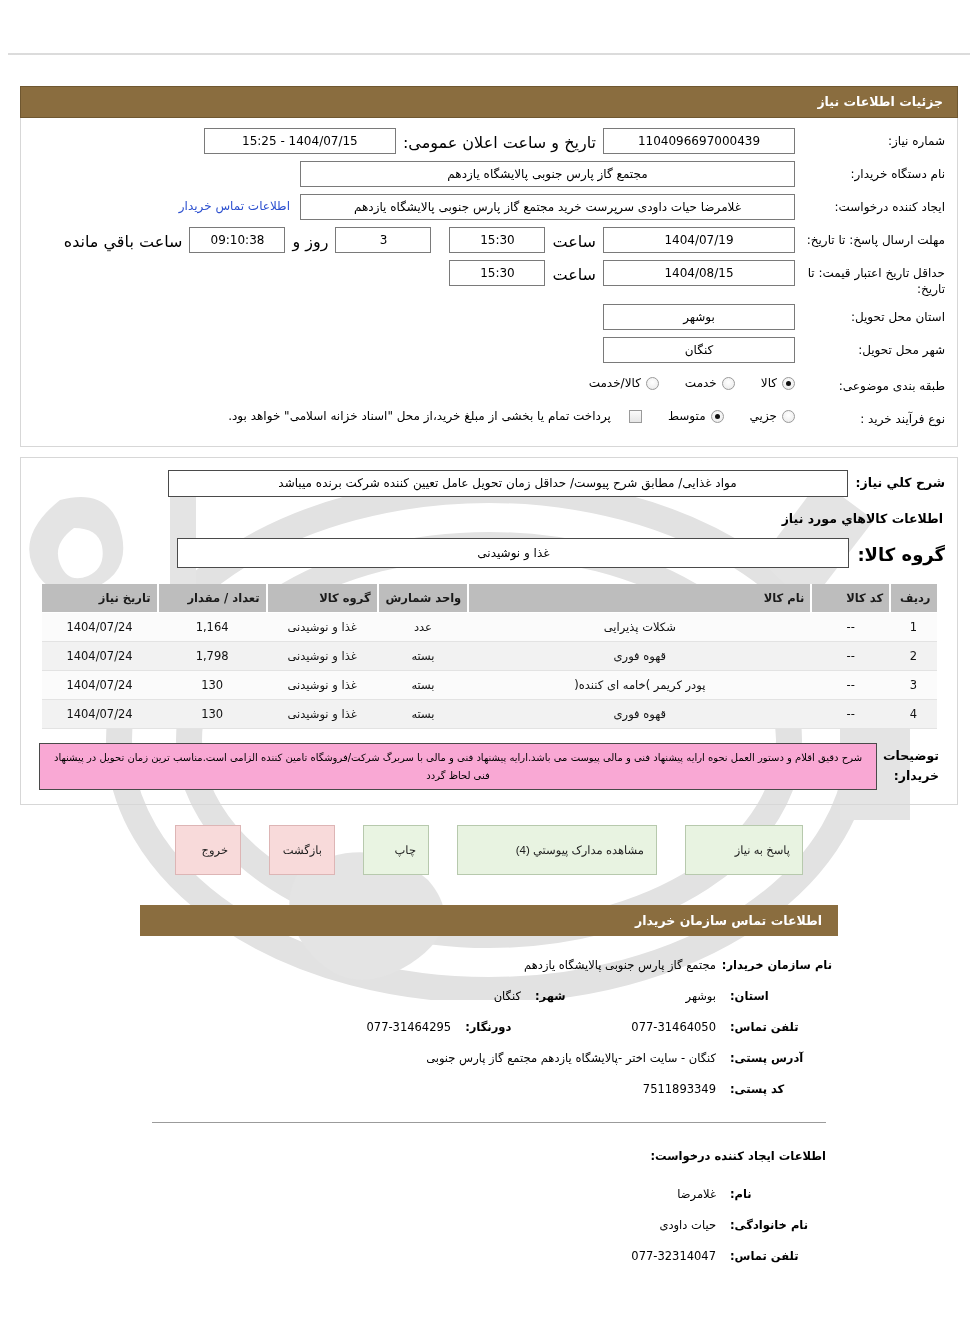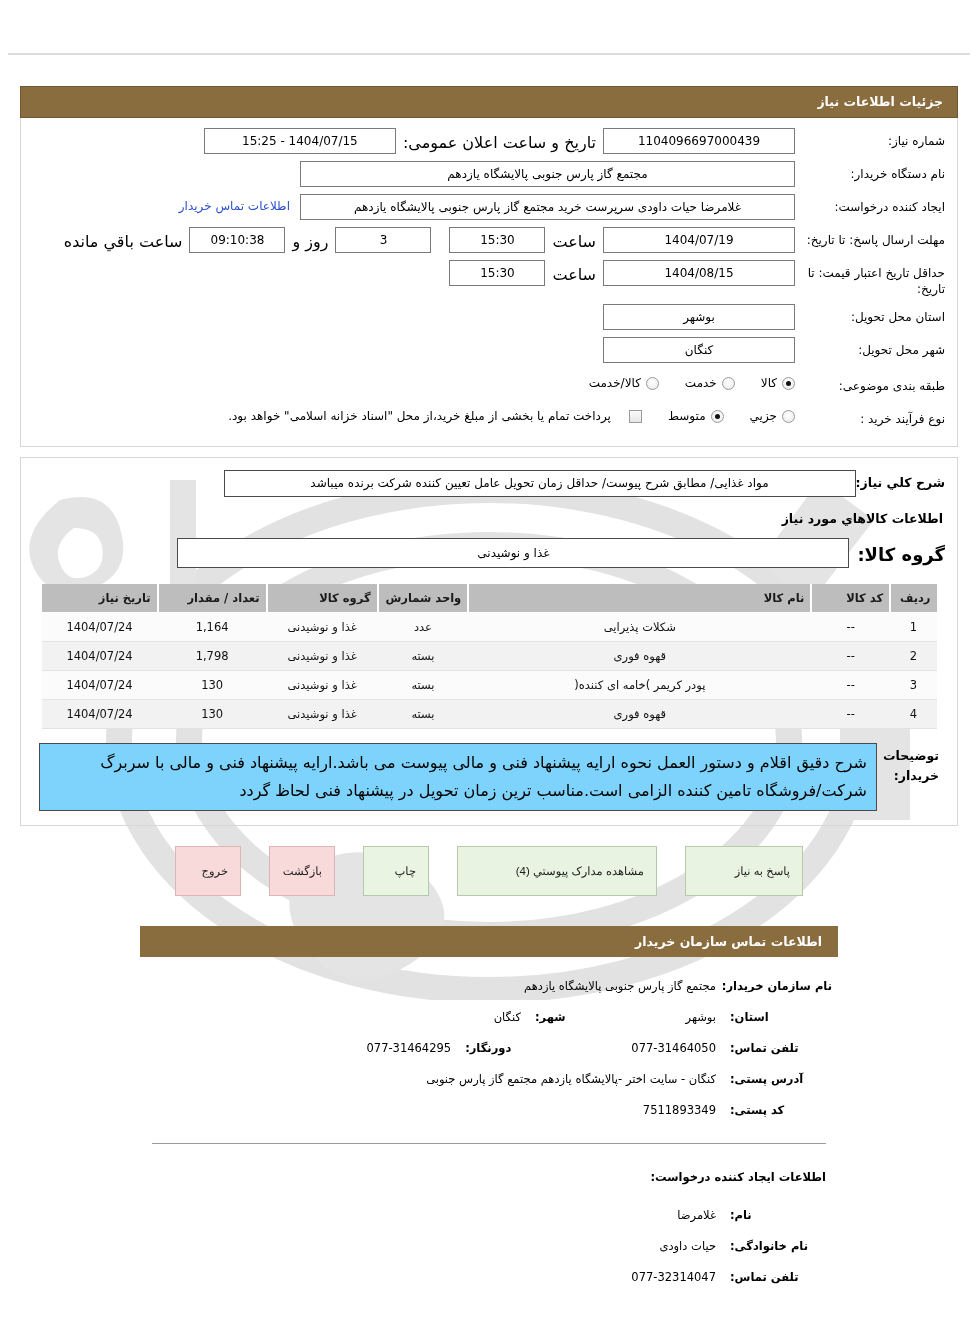--- a/index.html
+++ b/index.html
@@ -153,26 +153,27 @@
   .desc-row { display: flex; align-items: flex-start; }
   .desc-lbl {
     font-size: 12.5px; font-weight: bold;
     padding-top: 5px; white-space: nowrap;
     flex: 0 0 auto;
   }
   .desc-box {
     border: 1px solid #4a4a4a;
     background: #fff;
     flex: 0 0 auto;
-    width: 632px;
+    width: 680px;
     min-height: 27px;
     font-size: 12px;
     line-height: 25px;
     padding: 0 9px;
     text-align: center;
+    margin-right: 8px;
   }
   .subtitle {
     font-size: 12.5px; font-weight: bold;
     text-align: right;
     margin: 14px 0 12px 0;
     padding-right: 2px;
   }
   .group-row { display: flex; align-items: flex-start; }
   .group-lbl {
     font-size: 18px; font-weight: bold;
@@ -232,27 +233,27 @@
     align-items: flex-start;
     margin: 14px 6px 0 6px;
   }
   .notes-lbl {
     font-size: 12.5px; font-weight: bold;
     line-height: 1.55; white-space: nowrap;
     padding-top: 3px; flex: 0 0 auto;
   }
   .notes-box {
     border: 1px solid #4a4a4a;
-    background: #7dd3fc;
+    background: #f9a8d4;
     flex: 1 1 auto;
     margin-right: 6px;
     padding: 5px 9px;
-    font-size: 16px;
+    font-size: 10px;
     line-height: 1.75;
-    text-align: right;
+    text-align: center;
   }
 
   
   .btn-row {
     display: flex;
     justify-content: center;
     align-items: center;
     gap: 28px;
     margin-top: 20px;
     direction: rtl;

